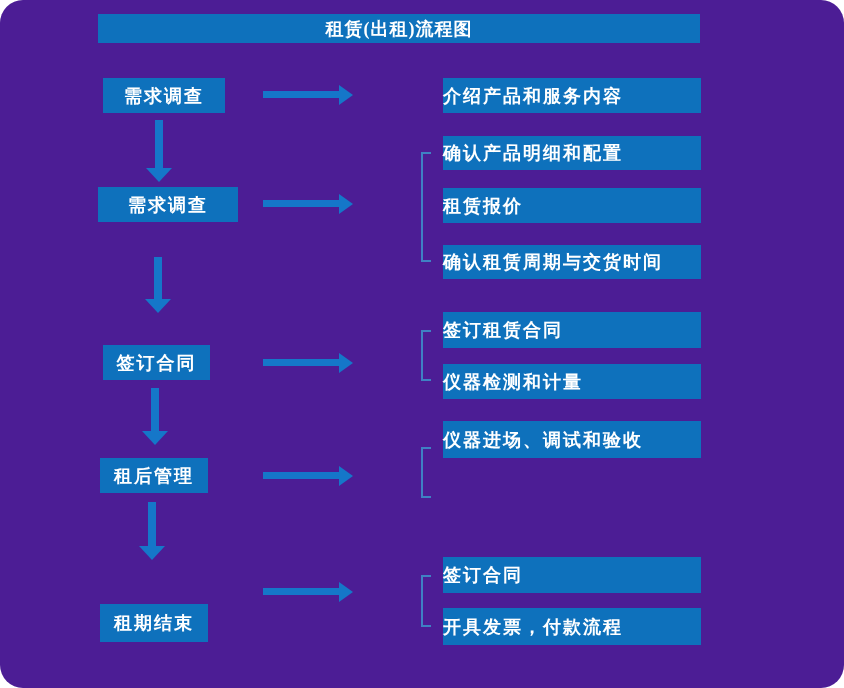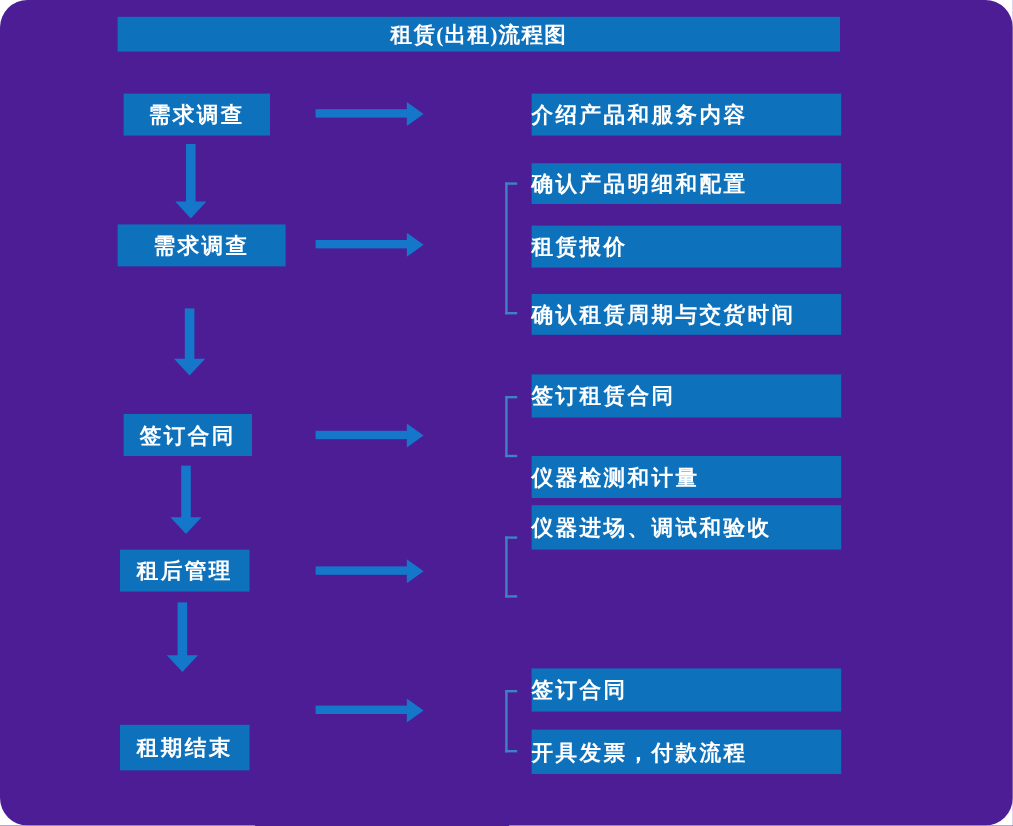--- a/index.html
+++ b/index.html
@@ -146,20 +146,20 @@
   <div class="bracket" style="top:447px;height:51px"></div>
   <div class="bracket" style="top:575px;height:52px"></div>
 
   <div class="box detail" style="top:78px;height:35px">介绍产品和服务内容</div>
 
   <div class="box detail" style="top:136px;height:34px">确认产品明细和配置</div>
   <div class="box detail" style="top:188px;height:35px">租赁报价</div>
   <div class="box detail" style="top:245px;height:34px">确认租赁周期与交货时间</div>
 
   <div class="box detail" style="top:312px;height:36px">签订租赁合同</div>
-  <div class="box detail" style="top:380px;height:35px">仪器检测和计量</div>
+  <div class="box detail" style="top:364px;height:35px">仪器检测和计量</div>
 
   <div class="box detail" style="top:421px;height:37px">仪器进场、调试和验收</div>
 
   <div class="box detail" style="top:557px;height:36px">签订合同</div>
   <div class="box detail" style="top:608px;height:37px">开具发票，付款流程</div>
 
 </div>
 
 </body></html>

